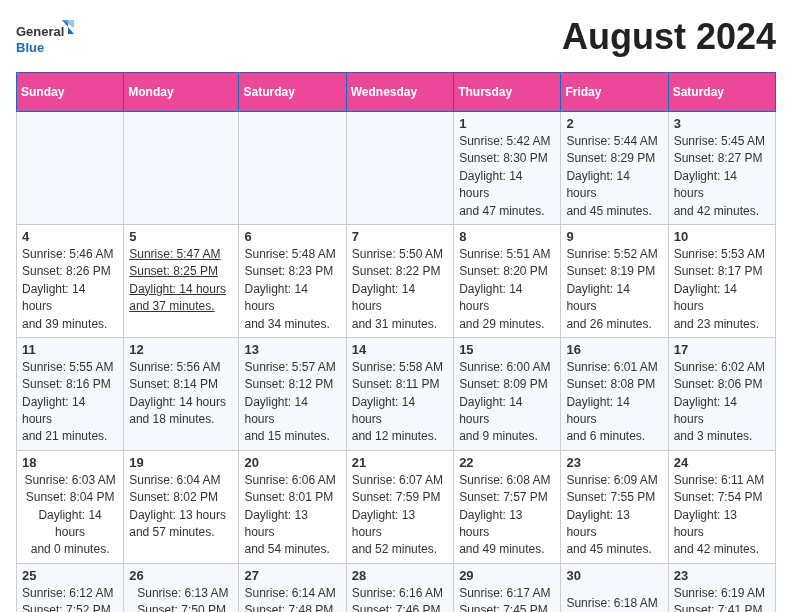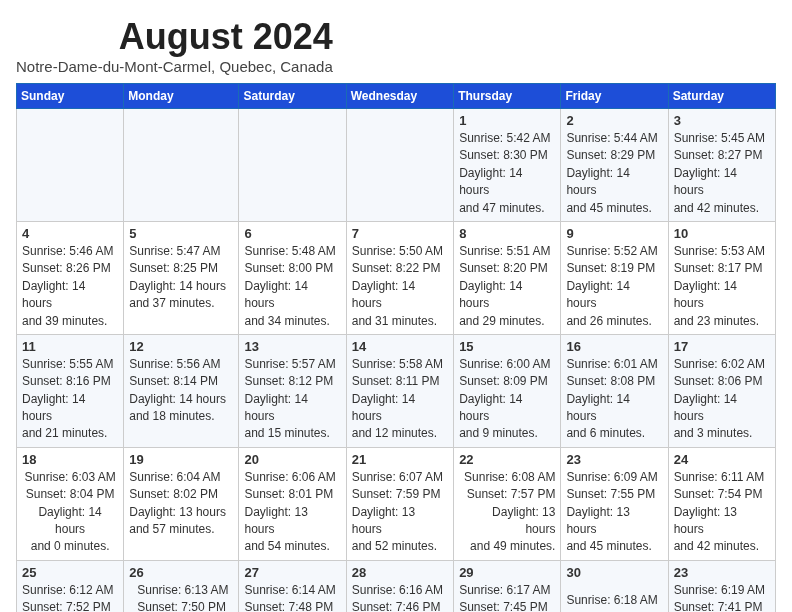--- a/index.html
+++ b/index.html
@@ -30,23 +30,23 @@
     .subtitle {
       font-size: 15px;
       color: #444;
     }
     table {
       width: 100%;
       border-collapse: collapse;
       font-size: 11px;
     }
     thead tr th {
-      background: #1d4ed8;
+      background: #ec4899;
       color: #fff;
-      padding: 5px 4px;
+      padding: 12px 4px;
       text-align: left;
       font-size: 12px;
       font-weight: bold;
       border: 1px solid #1a6bb5;
     }
     tbody tr td {
       border: 1px solid #ccc;
       padding: 4px 5px;
       vertical-align: top;
       min-height: 70px;
@@ -65,23 +65,30 @@
       font-size: 12px;
       line-height: 1.45;
       color: #333;
     }
     .empty-cell { background: #f9f9f9; }
   </style>
 </head>
 <body>
 
 <div class="header">
+  <div class="logo">
+  <svg width="60" height="48" viewBox="0 0 60 48">
+    <text x="0" y="20" font-size="13" font-weight="bold" fill="#333" font-family="Arial">General</text>
+    <text x="0" y="36" font-size="13" font-weight="bold" fill="#1a6bb5" font-family="Arial">Blue</text>
+    <polygon points="46,4 58,18 52,18 52,4" fill="#1a6bb5"></polygon>
+    <polygon points="46,4 58,4 58,12" fill="#6aafd8" opacity="0.7"></polygon>
+  </svg>
+</div>
   <div class="title-block">
     <div class="main-title">August 2024</div>
-    <div class="subtitle">Notre-Dame-du-Mont-Carmel, Quebec, Canada</div>
   </div>
 </div>
 
 <table>
   <thead>
     <tr>
 
     <th>Sunday</th>
         <th>Monday</th>
         <th>Saturday</th>
@@ -123,29 +130,29 @@
       <tr>
         <td>
           <span class="day-num">4</span>
           <div class="cell-info" style="white-space: pre-line;">Sunrise: 5:46 AM
 Sunset: 8:26 PM
 Daylight: 14 hours
 and 39 minutes.</div>
         </td>
         <td>
           <span class="day-num">5</span>
-          <div class="cell-info" style="white-space: pre-line;">Sunrise: 5:47 AM
+          <div class="cell-info" style="white-space: pre-line; text-decoration: underline;">Sunrise: 5:47 AM
 Sunset: 8:25 PM
 Daylight: 14 hours
 and 37 minutes.</div>
         </td>
         <td>
           <span class="day-num">6</span>
           <div class="cell-info" style="white-space: pre-line;">Sunrise: 5:48 AM
-Sunset: 8:00 PM
+Sunset: 8:23 PM
 Daylight: 14 hours
 and 34 minutes.</div>
         </td>
         <td>
           <span class="day-num">7</span>
           <div class="cell-info" style="white-space: pre-line;">Sunrise: 5:50 AM
 Sunset: 8:22 PM
 Daylight: 14 hours
 and 31 minutes.</div>
         </td>
@@ -246,21 +253,21 @@
         </td>
         <td>
           <span class="day-num">21</span>
           <div class="cell-info" style="white-space: pre-line;">Sunrise: 6:07 AM
 Sunset: 7:59 PM
 Daylight: 13 hours
 and 52 minutes.</div>
         </td>
         <td>
           <span class="day-num">22</span>
-          <div class="cell-info" style="white-space: pre-line; text-align: right;">Sunrise: 6:08 AM
+          <div class="cell-info" style="white-space: pre-line;">Sunrise: 6:08 AM
 Sunset: 7:57 PM
 Daylight: 13 hours
 and 49 minutes.</div>
         </td>
         <td>
           <span class="day-num">23</span>
           <div class="cell-info" style="white-space: pre-line;">Sunrise: 6:09 AM
 Sunset: 7:55 PM
 Daylight: 13 hours
 and 45 minutes.</div>

